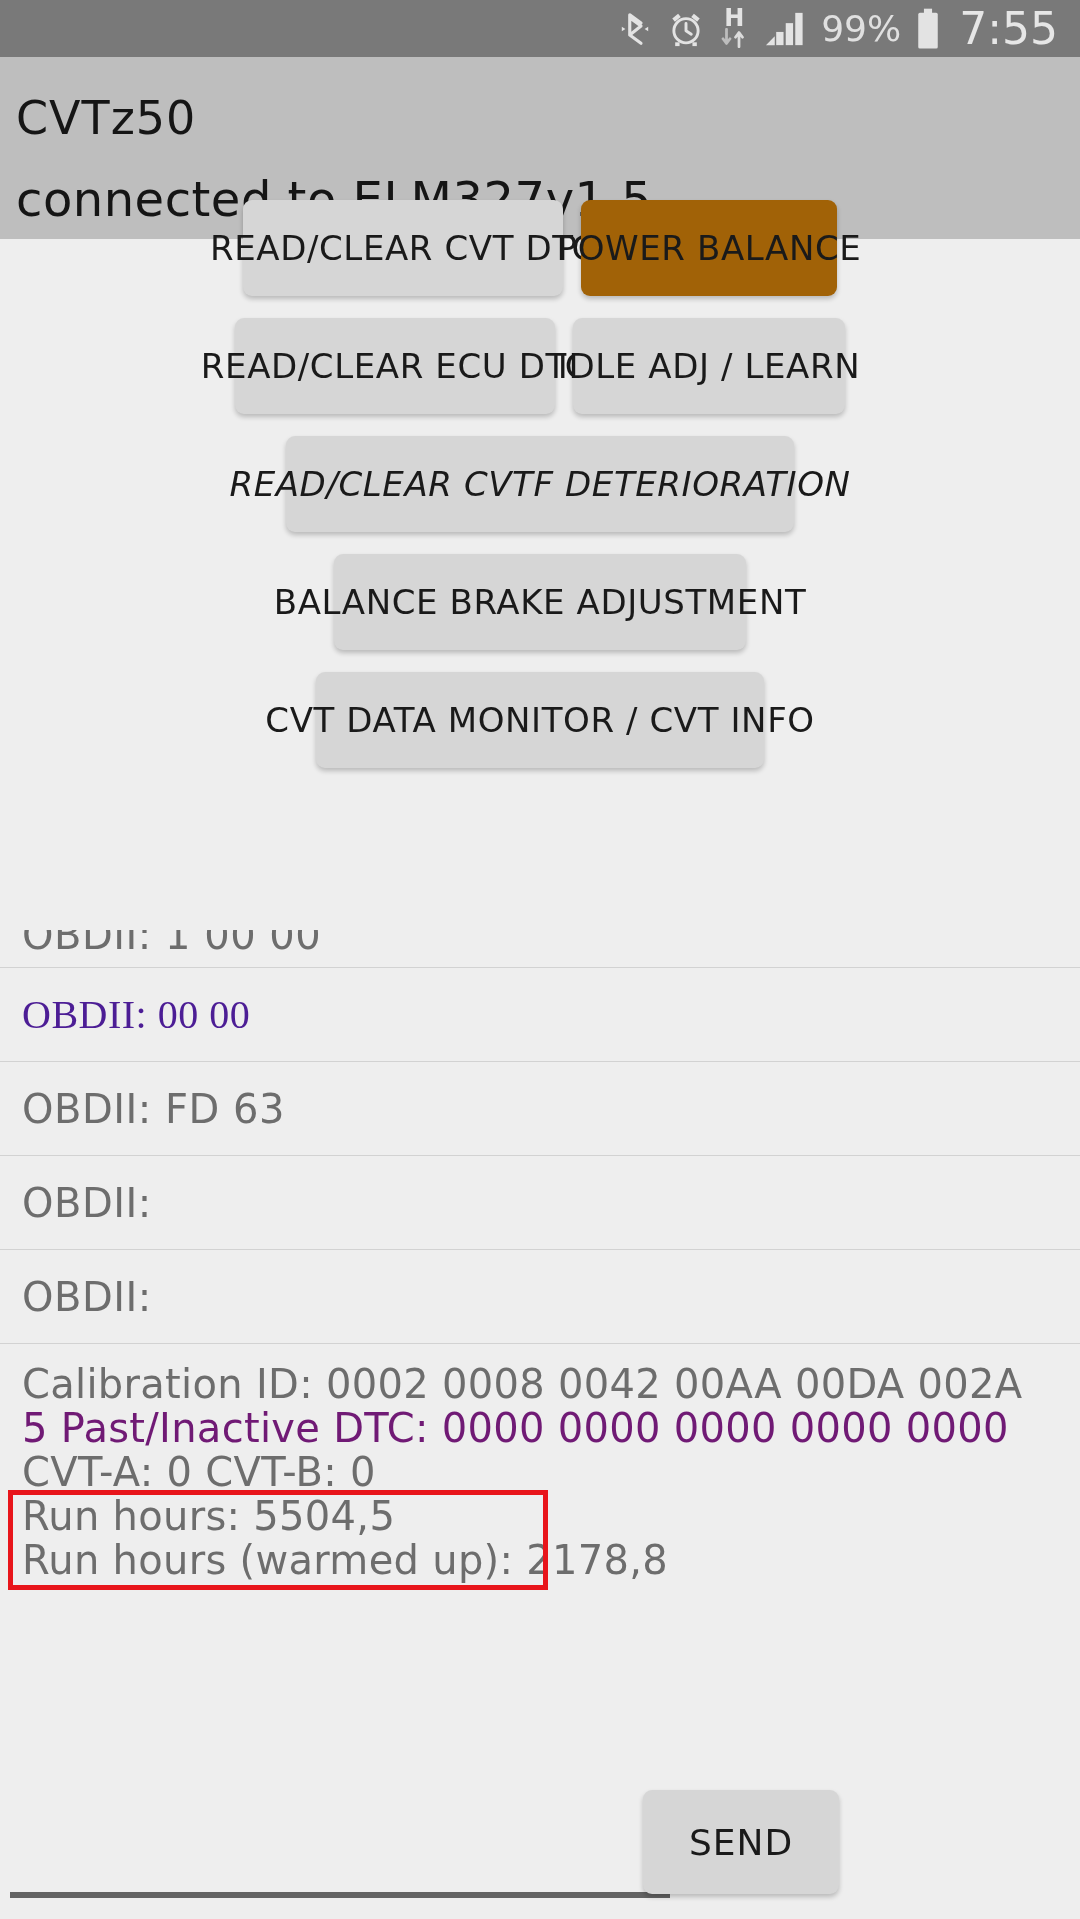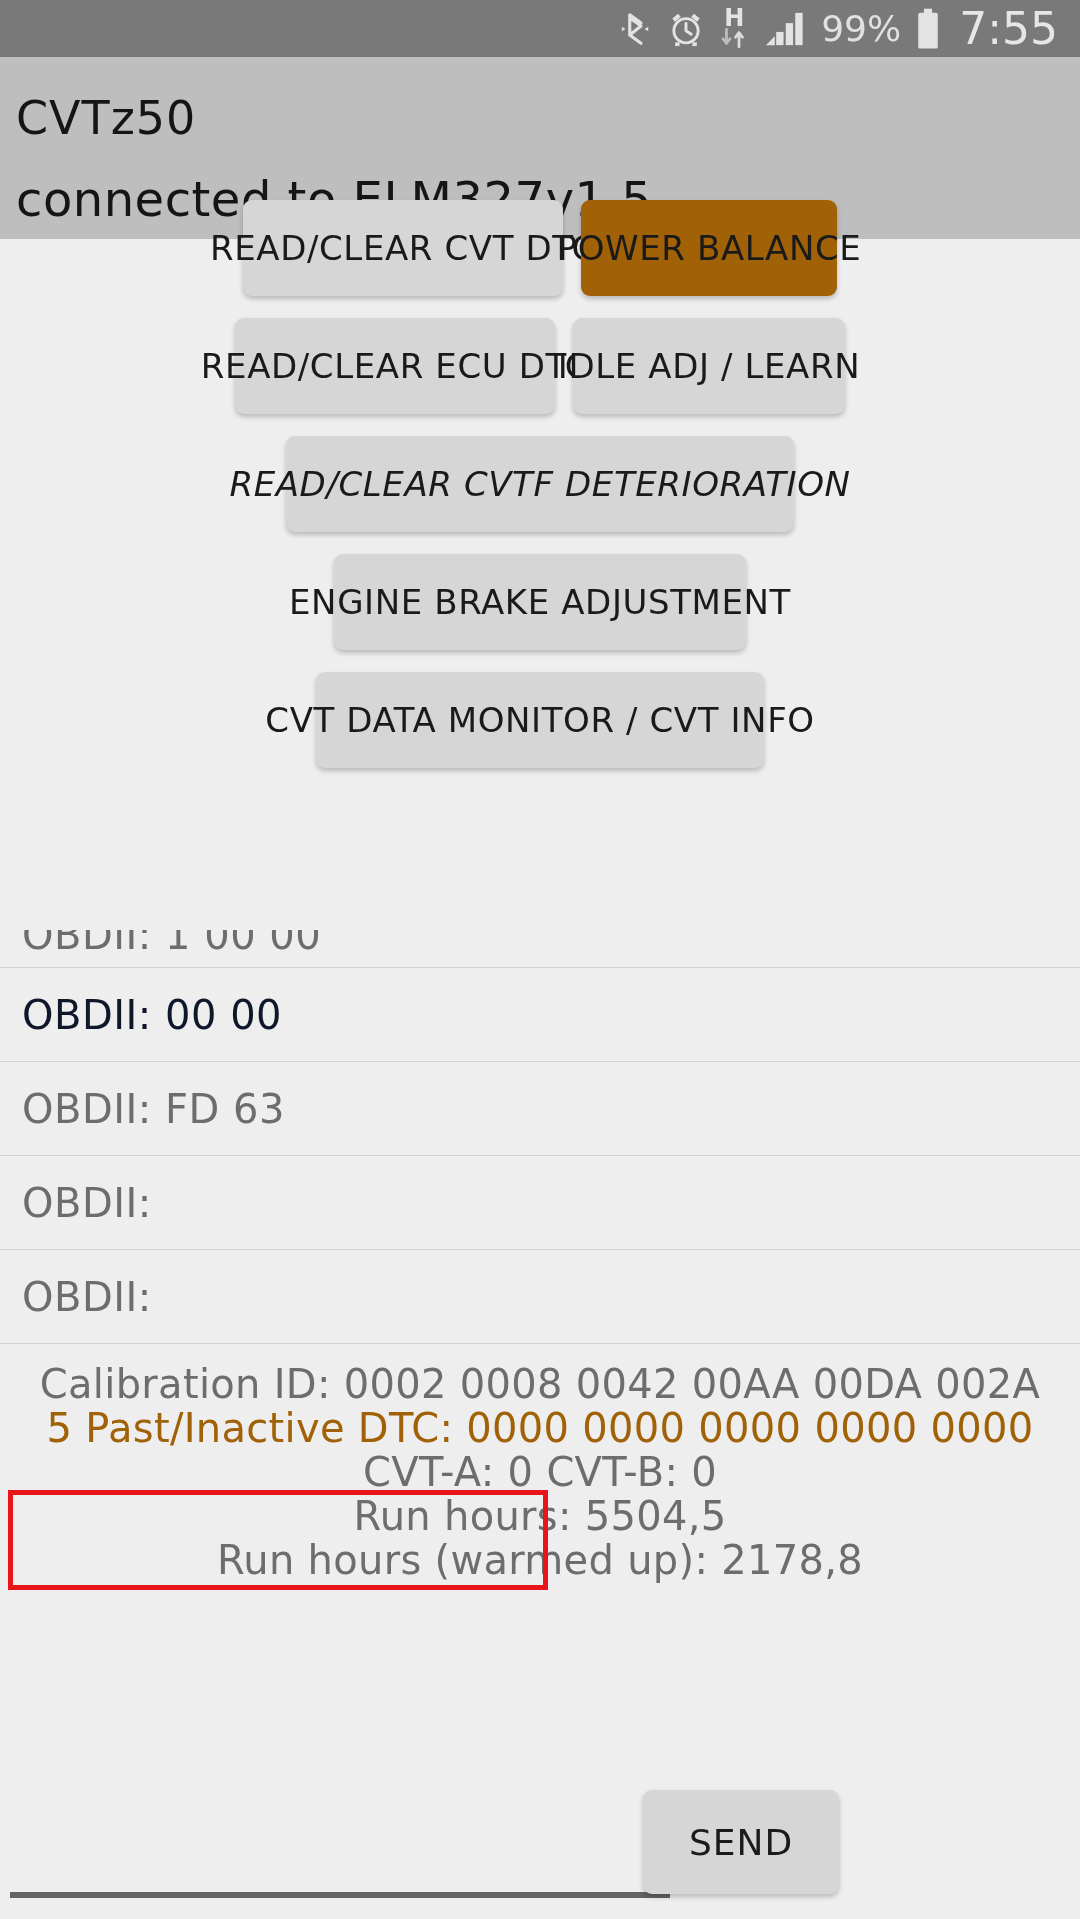--- a/index.html
+++ b/index.html
@@ -49,21 +49,21 @@
   }
   .row{
     height:94px; border-bottom:1px solid #d2d2d2;
     display:flex; align-items:center; padding-left:22px;
     font-size:40px; color:#6d6d6d; letter-spacing:0.5px;
     font-family:"DejaVu Sans", sans-serif;
   }
   .row.first{ height:66px; margin-top:-28px; border-bottom:1px solid #d2d2d2; }
 
   .detailblock{
-    padding:18px 22px 0 22px; position:relative;text-align:center;
+    padding:18px 22px 0 22px; position:relative;
   }
   .detailblock .dline{
     font-size:40px; color:#6d6d6d; line-height:1.10;
     letter-spacing:0.3px; white-space:nowrap;
     font-family:"DejaVu Sans", sans-serif;
   }
   .hl-box{
     position:absolute; left:8px; top:146px; width:540px; height:100px;
     border:5px solid #e8151b; pointer-events:none;
   }
@@ -156,29 +156,29 @@
   </div>
 
   <div class="titlebar" style="background: rgb(190, 190, 190); padding-left: 16px;">
     <div class="app-title">CVTz50</div>
     <div class="app-sub">connected to ELM327v1.5</div>
   </div>
 
   <div class="listarea">
     <div class="row first" style="color: rgb(109, 109, 109);">OBDII: 1 00 00</div>
     <div id="console-rows">
-        <div class="row" style="color: #0f172a;">OBDII: 00 00</div>
+        <div class="row" style="color: #4c1d95; font-family: Liberation Serif, serif;">OBDII: 00 00</div>
         <div class="row" style="color: rgb(109, 109, 109);">OBDII: FD 63</div>
         <div class="row" style="color: rgb(109, 109, 109);">OBDII:</div>
         <div class="row" style="color: rgb(109, 109, 109);">OBDII:</div>
       </div>
     <div class="detailblock">
       <div id="detail-lines">
           <div class="dline" style="color: rgb(109, 109, 109);">Calibration ID: 0002 0008 0042 00AA 00DA 002A</div>
-          <div class="dline" style="color: #a16207;">5 Past/Inactive DTC: 0000 0000 0000 0000 0000</div>
+          <div class="dline" style="color: #701a75;">5 Past/Inactive DTC: 0000 0000 0000 0000 0000</div>
           <div class="dline" style="color: rgb(109, 109, 109);">CVT-A: 0  CVT-B: 0</div>
           <div class="dline" style="color: rgb(109, 109, 109);">Run hours: 5504,5</div>
           <div class="dline" style="color: rgb(109, 109, 109);">Run hours (warmed up): 2178,8</div>
         </div>
       <div class="hl-box" style="border-color: rgb(232, 21, 27);"></div>
     </div>
   </div>
 
   <div class="btns">
       <div class="btnrow" style="margin-bottom: 22px;">
@@ -186,21 +186,21 @@
         <button class="abtn" style="width: 256px; height: 96px; background: #a16207;">POWER BALANCE</button>
       </div>
       <div class="btnrow" style="margin-bottom: 22px;">
         <button class="abtn" style="width: 320px; height: 96px; margin-right: 18px; background: rgb(214, 214, 214);">READ/CLEAR ECU DTC</button>
         <button class="abtn" style="width: 272px; height: 96px; background: rgb(214, 214, 214);">IDLE ADJ / LEARN</button>
       </div>
       <div class="btnrow" style="margin-bottom: 22px;">
         <button class="abtn" style="width: 508px; height: 96px; background: rgb(214, 214, 214); font-style: italic;">READ/CLEAR CVTF DETERIORATION</button>
       </div>
       <div class="btnrow" style="margin-bottom: 22px;">
-        <button class="abtn" style="width: 412px; height: 96px; background: rgb(214, 214, 214);">ENGINE BRAKE ADJUSTMENT</button>
+        <button class="abtn" style="width: 412px; height: 96px; background: rgb(214, 214, 214);">BALANCE BRAKE ADJUSTMENT</button>
       </div>
       <div class="btnrow" style="margin-bottom: 22px;">
         <button class="abtn" style="width: 448px; height: 96px; background: rgb(214, 214, 214);">CVT DATA MONITOR / CVT INFO</button>
       </div>
     </div>
 
   <input class="cmdinput" type="text" placeholder="" style="">
   <button class="sendbtn" style="background: rgb(214, 214, 214);">SEND</button>
 
 </div>

